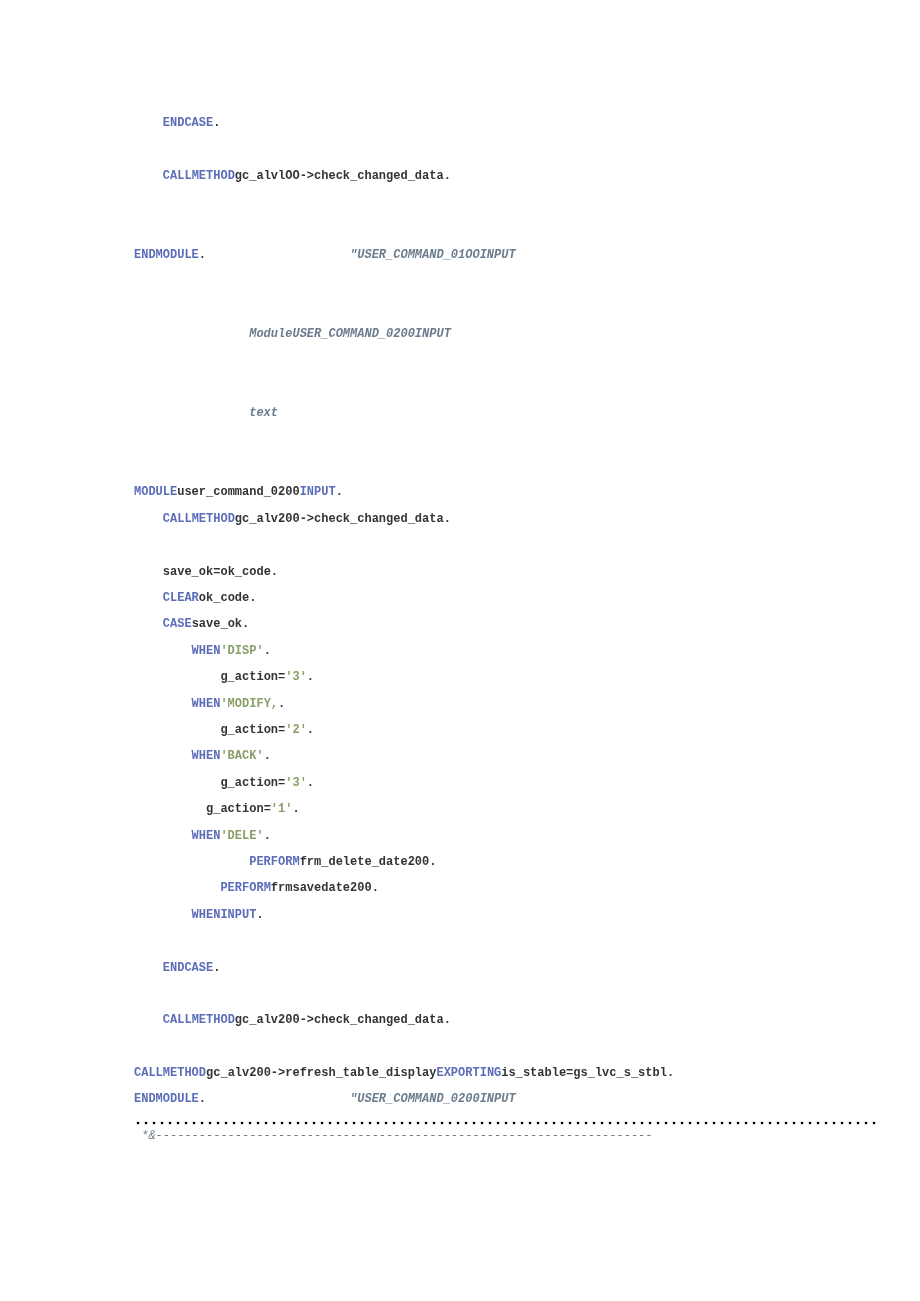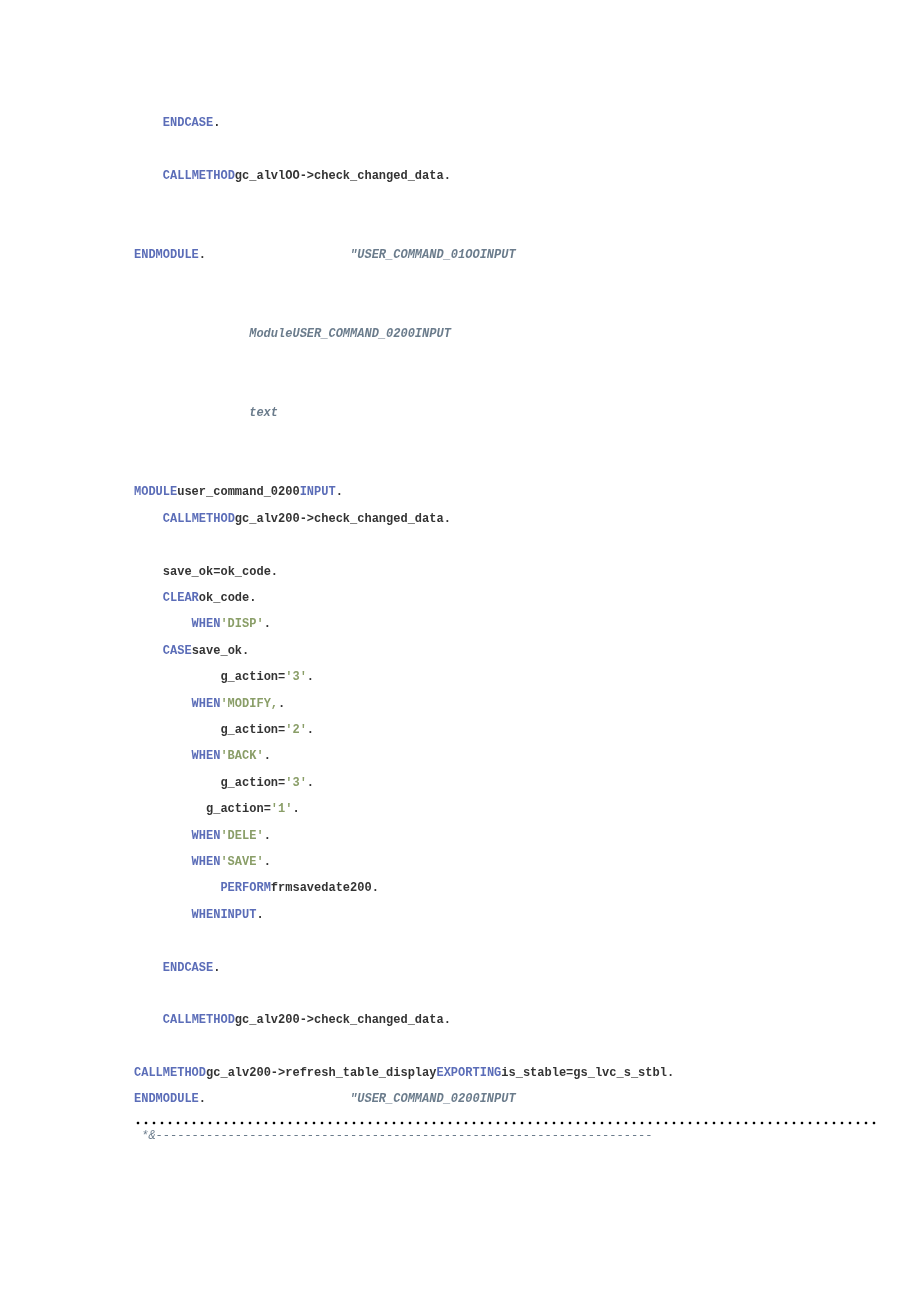--- a/index.html
+++ b/index.html
@@ -54,30 +54,30 @@
     <div class="line">&nbsp;</div>
     <div class="line">&nbsp;</div>
     <div class="line"><span>                </span><span class="cmt">text</span></div>
     <div class="line">&nbsp;</div>
     <div class="line">&nbsp;</div>
     <div class="line"><span></span><span class="kw">MODULE</span><span>user_command_0200</span><span class="kw">INPUT</span><span>.</span></div>
     <div class="line"><span>    </span><span class="kw">CALL</span><span class="kw">METHOD</span><span>gc_alv200-&gt;check_changed_data.</span></div>
     <div class="line">&nbsp;</div>
     <div class="line"><span>    </span><span>save_ok</span><span>=</span><span>ok_code.</span></div>
     <div class="line"><span>    </span><span class="kw">CLEAR</span><span>ok_code.</span></div>
+    <div class="line"><span>    </span><span class="kw">CASE</span><span>save_ok.</span></div>
     <div class="line"><span>        </span><span class="kw">WHEN</span><span class="lit">'DISP'</span><span>.</span></div>
-    <div class="line"><span>    </span><span class="kw">CASE</span><span>save_ok.</span></div>
     <div class="line"><span>            </span><span>g_action</span><span>=</span><span class="lit">'3'</span><span>.</span></div>
     <div class="line"><span>        </span><span class="kw">WHEN</span><span class="lit">'MODIFY,</span><span>.</span></div>
     <div class="line"><span>            </span><span>g_action</span><span>=</span><span class="lit">'2'</span><span>.</span></div>
     <div class="line"><span>        </span><span class="kw">WHEN</span><span class="lit">'BACK'</span><span>.</span></div>
     <div class="line"><span>            </span><span>g_action</span><span>=</span><span class="lit">'3'</span><span>.</span></div>
     <div class="line"><span>          </span><span>g_action</span><span>=</span><span class="lit">'1'</span><span>.</span></div>
     <div class="line"><span>        </span><span class="kw">WHEN</span><span class="lit">'DELE'</span><span>.</span></div>
-    <div class="line"><span>        </span><span class="kw">WHEN</span><span class="lit">'SAVE'</span><span>.</span></div>
+    <div class="line"><span>                </span><span class="kw">PERFORM</span><span>frm_delete_date200.</span></div>
     <div class="line"><span>            </span><span class="kw">PERFORM</span><span>frmsavedate200.</span></div>
     <div class="line"><span>        </span><span class="kw">WHEN</span><span class="kw">INPUT</span><span>.</span></div>
     <div class="line">&nbsp;</div>
     <div class="line"><span>    </span><span class="kw">ENDCASE</span><span>.</span></div>
     <div class="line">&nbsp;</div>
     <div class="line"><span>    </span><span class="kw">CALL</span><span class="kw">METHOD</span><span>gc_alv200-&gt;check_changed_data.</span></div>
     <div class="line">&nbsp;</div>
     <div class="line"><span></span><span class="kw">CALL</span><span class="kw">METHOD</span><span>gc_alv200-&gt;refresh_table_display</span><span class="kw">EXPORTING</span><span>is_stable</span><span>=</span><span>gs_lvc_s_stbl.</span></div>
     <div class="line"><span></span><span class="kw">ENDMODULE</span><span>.                    </span><span class="cmt">"USER_COMMAND_0200INPUT</span></div>
   </div>

